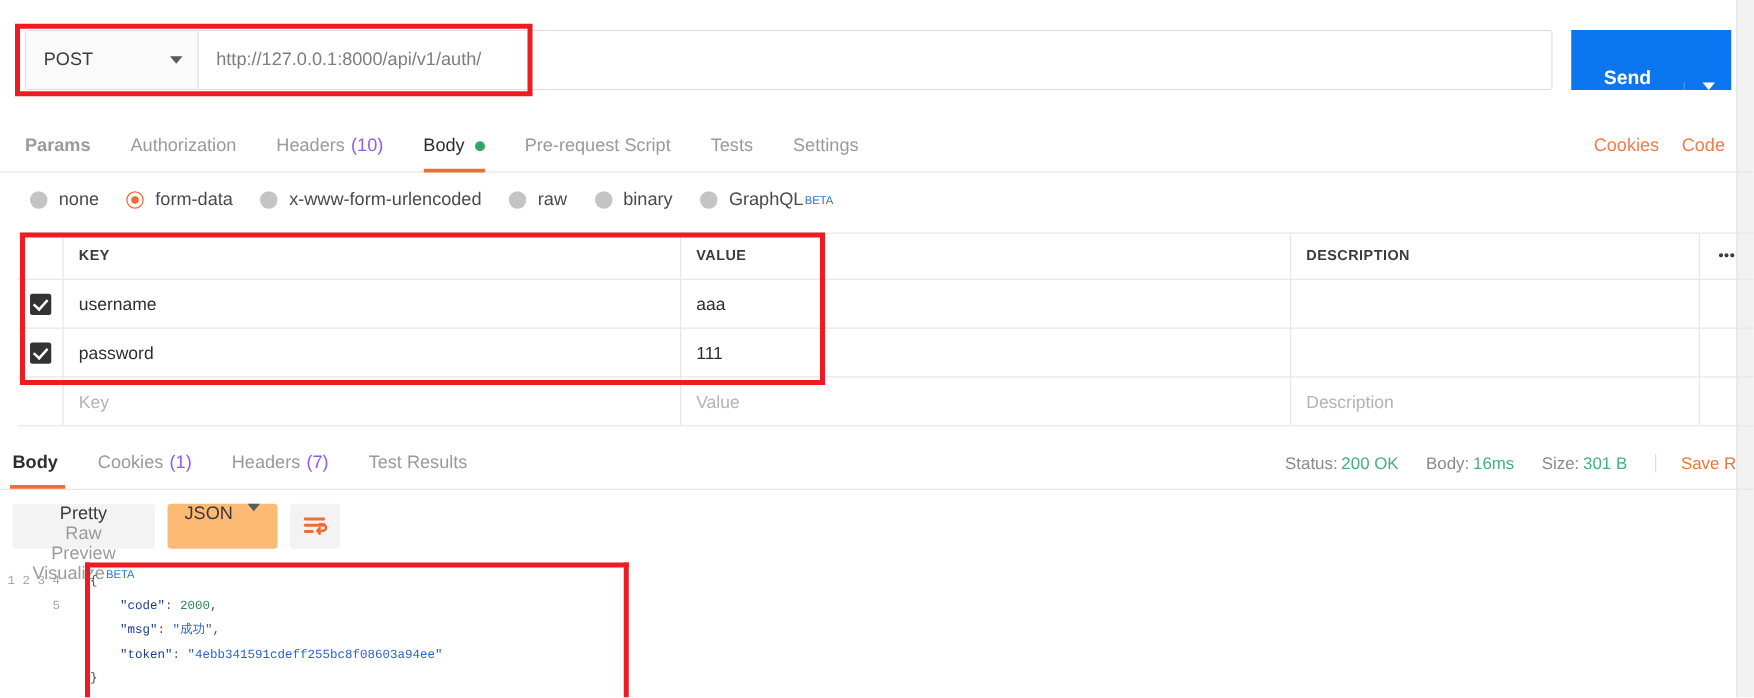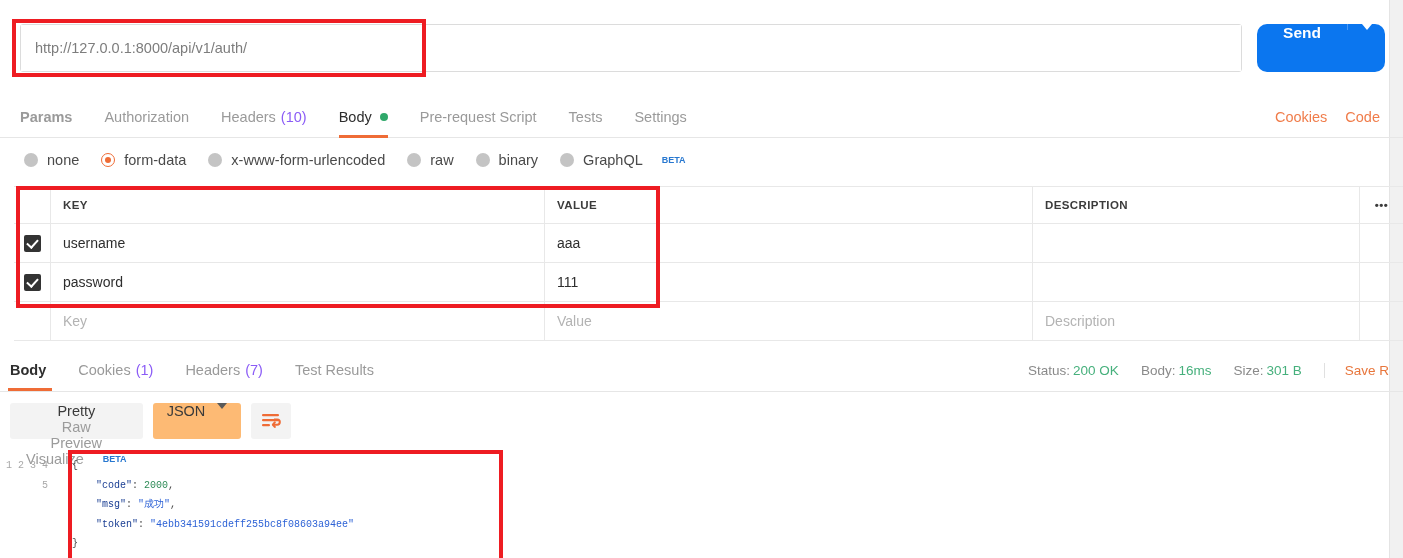--- a/index.html
+++ b/index.html
@@ -43,23 +43,23 @@
   .url-input {
     flex: 1 1 auto;
     display: flex; align-items: center;
     padding: 0 14px;
     font-size: 14.5px; color: #7d7d7d;
     background: #fff;
     overflow: hidden; white-space: nowrap;
   }
   .send-group {
     position: absolute; left: 1257px; top: 24px;
-    display: flex; align-items: flex-start;
+    display: flex; align-items: flex-end;
     height: 48px; width: 128px;
-    background: #0b76ef; border-radius: 10px;
+    background: #0b76ef; border-radius: 0;
     color: #fff; cursor: pointer;
   }
   .send-label {
     flex: 1 1 auto;
     display: flex; align-items: center; justify-content: center;
     font-size: 15.5px; font-weight: bold;
   }
   .send-caret-box {
     width: 38px; flex: 0 0 38px;
     display: flex; align-items: center; justify-content: center;
@@ -129,22 +129,22 @@
   }
   .radio-item.selected .radio-circle {
     background: #fff; border: 1px solid #ef6c36;
   }
   .radio-item.selected .radio-circle::after {
     content: ""; position: absolute;
     left: 3px; top: 3px; width: 6px; height: 6px;
     border-radius: 50%; background: #ef6c36;
   }
   .beta {
-    font-size: 9px; font-weight: bold; color: #2878d0;
-    vertical-align: super; margin-left: 19px;
+    font-size: 9px; font-weight: normal; color: #2878d0;
+    vertical-align: super; margin-left: 1px;
   }
 
   
   .kv-table {
     position: absolute; left: 14px; top: 186px;
     width: 1389px;
     border-top: 1px solid #e8e8e8;
     font-size: 14px;
   }
   .kv-row {
@@ -266,20 +266,24 @@
   .annot-table { left: 16px;  top: 186px; width: 644px; height: 122px; }
   .annot-json  { left: 68px;  top: 450px; width: 435px; height: 108px; border-bottom: none; }
 </style>
 </head>
 <body>
 
 <div class="app">
 
   <div class="urlbar-row">
     <div class="url-group">
+      <div class="method-select">
+        <span>POST</span>
+        <span class="caret"></span>
+      </div>
       <div class="url-input">http://127.0.0.1:8000/api/v1/auth/</div>
     </div>
   </div>
   <div class="send-group">
     <div class="send-label">Send</div>
     <div class="send-caret-box">
       <span class="send-caret"></span>
     </div>
   </div>
   <div class="right-scroll"></div>

